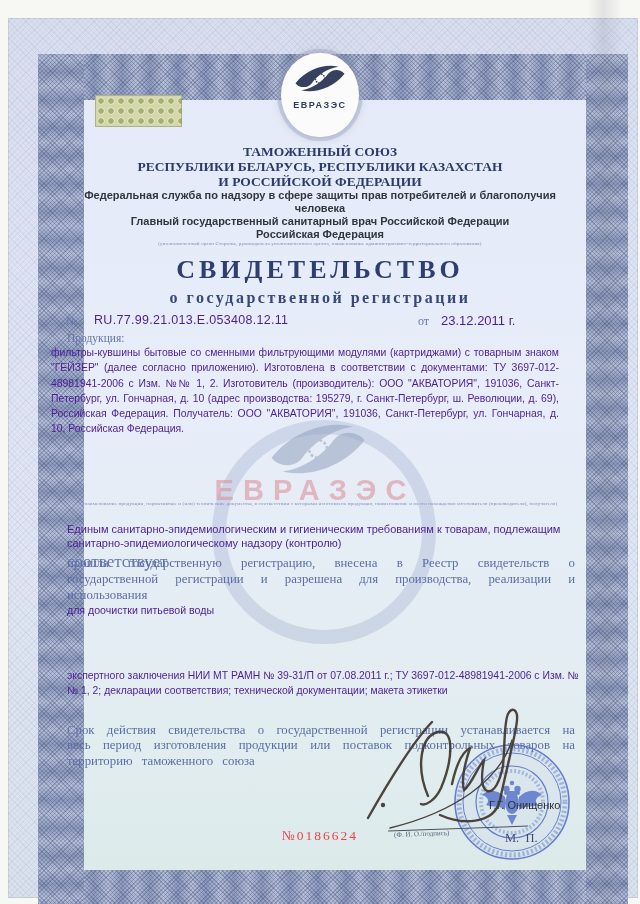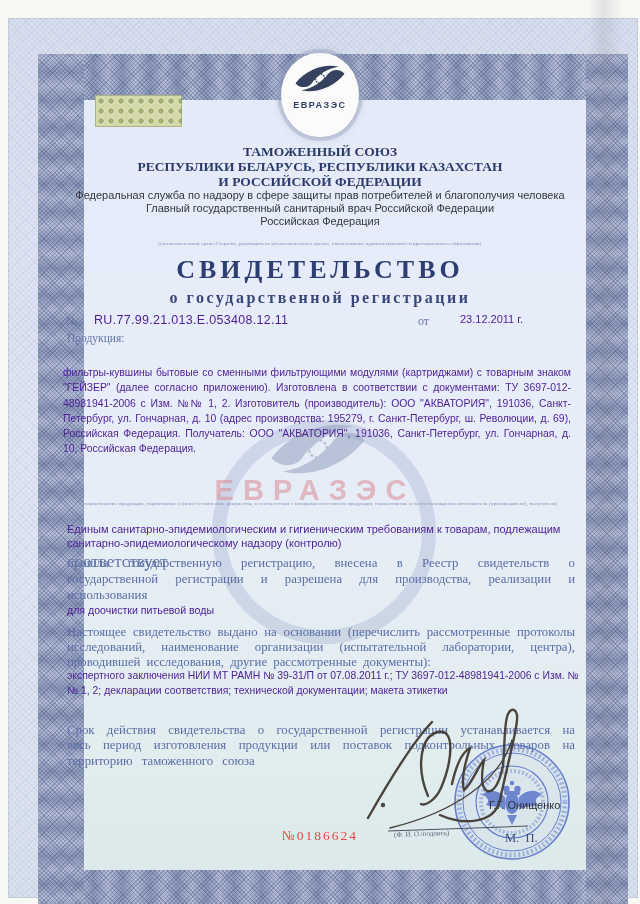--- a/index.html
+++ b/index.html
@@ -40,41 +40,41 @@
 
   .logo{position:absolute;left:281px;top:53px;width:78px;height:84px;background:#fbfbfb;
         border-radius:50%/52%;box-shadow:0 0 0 4px rgba(150,160,190,.35),0 0 10px rgba(90,100,140,.4);
         text-align:center;}
   .logo svg{margin-top:9px;}
   .logo-text{font-family:"Liberation Sans",sans-serif;font-size:9px;font-weight:bold;
         letter-spacing:1.5px;color:#2e3b5e;margin-top:1px;}
 
   .hdr{position:absolute;left:70px;top:144px;width:500px;text-align:center;color:#2b3a6a;}
   .hdr .l1{font-size:13.5px;font-weight:bold;line-height:15px;}
-  .hdr .l2{font-family:"Liberation Sans",sans-serif;font-size:11px;line-height:13px;color:#31363e;font-weight:normal;}
+  .hdr .l2{font-family:"Liberation Sans",sans-serif;font-size:11px;line-height:13px;color:#31363e;font-weight:bold;}
 
   .fineprint{position:absolute;text-align:center;color:#7e8cb8;font-size:5px;letter-spacing:.2px;}
   .fp1{left:80px;top:241px;width:480px;}
   .fp2{left:58px;top:501px;width:524px;}
 
   .title{position:absolute;left:70px;top:255px;width:500px;text-align:center;
          font-size:26px;font-weight:bold;letter-spacing:4px;color:#2e3d72;}
   .subtitle{position:absolute;left:70px;top:289px;width:500px;text-align:center;
          font-size:16px;font-weight:bold;letter-spacing:2.5px;color:#37477a;}
 
   .lbl{position:absolute;color:#6477a8;font-size:12px;}
   .fill{font-family:"Liberation Sans",sans-serif;color:#4c1d95;}
   .numlabel{left:66px;top:314px;}
   .numval{position:absolute;left:94px;top:313px;font-size:12.5px;letter-spacing:.3px;}
   .datelabel{left:418px;top:314px;}
-  .dateval{position:absolute;left:441px;top:313px;font-size:11px;margin-left:19px;}
+  .dateval{position:absolute;left:441px;top:313px;font-size:13px;}
 
   .prodlabel{left:67px;top:332px;font-size:11.5px;}
-  .prodtext{position:absolute;left:63px;top:345px;width:508px;font-size:10.4px;
-            line-height:15.3px;text-align:justify;margin-top:20px;}
+  .prodtext{position:absolute;left:51px;top:345px;width:508px;font-size:10.4px;
+            line-height:15.3px;text-align:justify;}
 
   .wm-ring{position:absolute;left:212px;top:420px;width:196px;height:196px;border-radius:50%;
            border:14px solid rgba(148,162,198,.30);}
   .wm-bird{position:absolute;left:258px;top:418px;opacity:.55;}
   .wm-text{position:absolute;left:205px;top:474px;width:220px;text-align:center;
            font-family:"Liberation Sans",sans-serif;font-weight:bold;font-size:29px;
            letter-spacing:9px;color:rgba(219,138,147,.55);}
 
   .conformslabel{left:67px;top:511px;font-size:17px;margin-top:41px;}
   .conformstext{position:absolute;left:67px;top:523px;width:508px;font-size:11px;line-height:13.8px;}
@@ -155,21 +155,20 @@
   <div class="lbl prodlabel">Продукция:</div>
   <div class="prodtext fill">фильтры-кувшины бытовые со сменными фильтрующими модулями (картриджами) с товарным знаком "ГЕЙЗЕР" (далее согласно приложению). Изготовлена в соответствии с документами: ТУ 3697-012-48981941-2006 с Изм. №№ 1, 2. Изготовитель (производитель): ООО "АКВАТОРИЯ", 191036, Санкт-Петербург, ул. Гончарная, д. 10 (адрес производства: 195279, г. Санкт-Петербург, ш. Революции, д. 69), Российская Федерация.  Получатель: ООО "АКВАТОРИЯ", 191036, Санкт-Петербург, ул. Гончарная, д. 10, Российская Федерация.</div>
 
   <div class="fineprint fp2">(наименование продукции, нормативные и (или) технические документы, в соответствии с которыми изготовлена продукция, наименование и место нахождения изготовителя (производителя), получателя)</div>
   <div class="lbl conformslabel">соответствует</div>
   <div class="conformstext fill">Единым санитарно-эпидемиологическим и гигиеническим требованиям к товарам, подлежащим санитарно-эпидемиологическому надзору (контролю)</div>
 
   <div class="regtext">прошла государственную регистрацию, внесена в Реестр свидетельств о государственной регистрации и разрешена для производства, реализации и использования</div>
   <div class="usagetext fill">для доочистки питьевой воды</div>
 
-  <div class="basislabel">Настоящее свидетельство выдано на основании (перечислить рассмотренные протоколы исследований, наименование организации (испытательной лаборатории, центра), проводившей исследования, другие рассмотренные документы):</div>
   <div class="basistext fill">экспертного заключения НИИ МТ РАМН № 39-31/П от 07.08.2011 г.; ТУ 3697-012-48981941-2006 с Изм. №№ 1, 2; декларации соответствия; технической документации; макета этикетки</div>
 
   <div class="validity">Срок действия свидетельства о государственной регистрации устанавливается на весь период изготовления продукции или поставок подконтрольных товаров на территорию таможенного союза</div>
 
   <svg class="stamp" width="128" height="122" viewBox="0 0 128 122">
     <g stroke="#5b74c9" fill="none">
       <circle cx="64" cy="61" r="57" stroke-width="1.6" fill="rgba(95,125,210,0.05)"></circle>
       <circle cx="64" cy="61" r="53" stroke="#6a80cc" stroke-width="5" stroke-dasharray="2.2 2.2" opacity="0.55"></circle>
       <circle cx="64" cy="61" r="49" stroke-width="1"></circle>
       <circle cx="64" cy="61" r="36" stroke-width="1.2"></circle>

